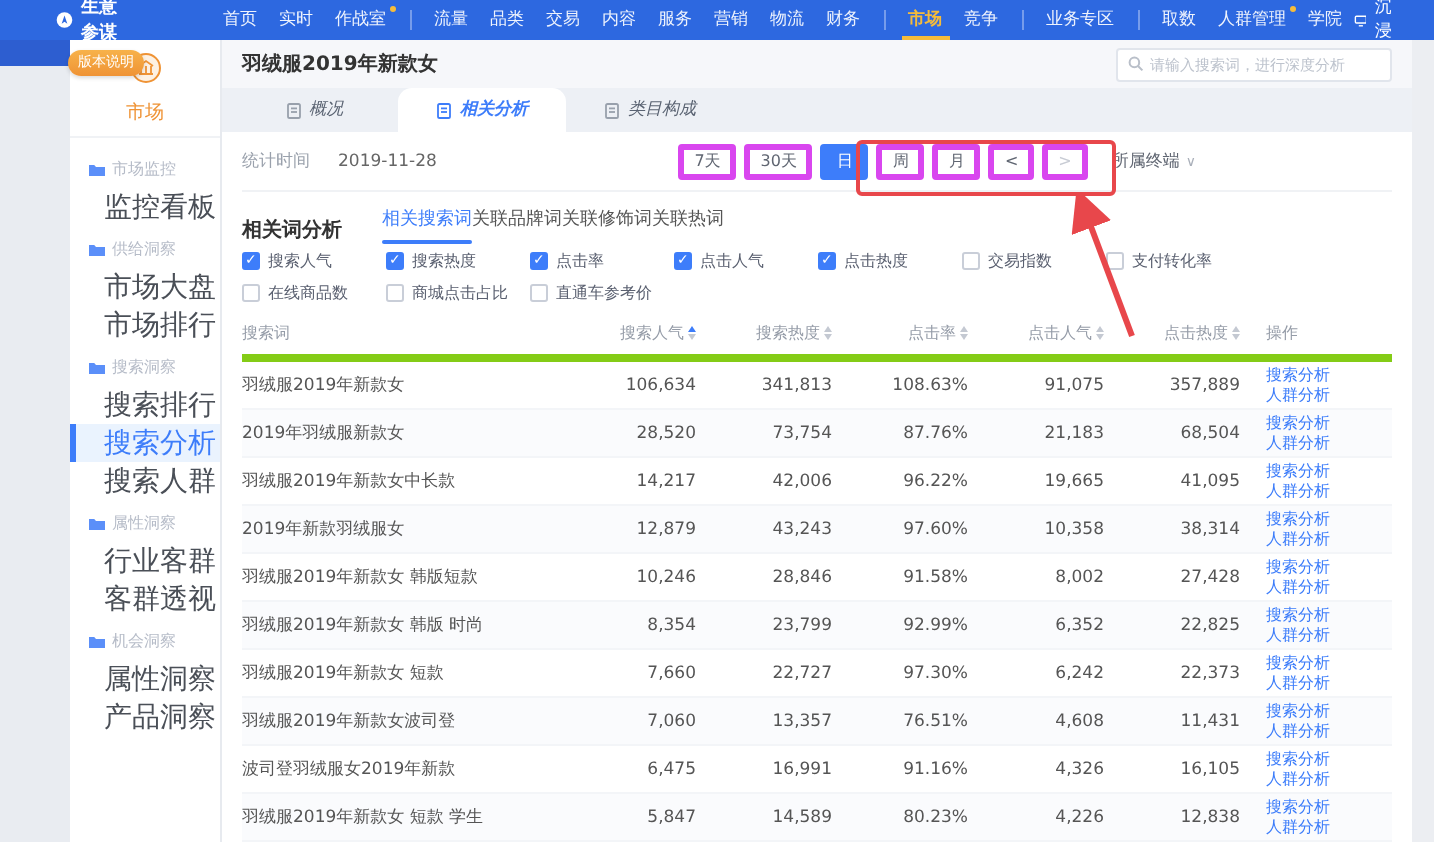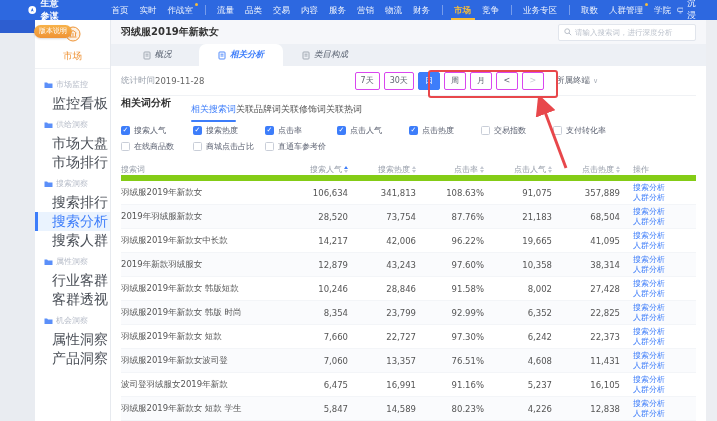--- a/index.html
+++ b/index.html
@@ -46,46 +46,46 @@
 
   .tabs-row { height:22px; background:#edf0f5; display:flex; align-items:flex-end; padding-left:4px;font-style:italic; }
   .tab { width:84px; height:22px; display:flex; align-items:center; justify-content:center; gap:4px; font-size:8.5px; color:#5a6372; cursor:pointer; }
   .tab.active { background:#fff; border-radius:7px 7px 0 0; color:#3d7dfa; font-weight:bold; }
   .tab .tab-ic { stroke:#98a0ac; }
   .tab.active .tab-ic { stroke:#3d7dfa; }
 
   .content { flex:1; background:#fff; padding:0 10px; position:relative; }
 
   .stats-row { height:30px; display:flex; align-items:center; border-bottom:1px solid #f0f2f5; }
-  .stats-label { font-size:8.5px; color:#9aa1ac; margin-right:0; }
+  .stats-label { font-size:8.5px; color:#9aa1ac; margin-right:14px; }
   .stats-value { font-size:8.5px; color:#666; }
   .range-group { margin-left:auto; display:flex; align-items:center; gap:4px; }
-  .dbtn { min-width:22px; height:18px; padding:0 5px; border:1px solid #d946ef; border-radius:2px; background:#fff; font-size:8px; color:#606672; display:flex; align-items:center; justify-content:center; cursor:pointer; }
+  .dbtn { min-width:22px; height:18px; padding:0 5px; border:3px solid #d946ef; border-radius:2px; background:#fff; font-size:8px; color:#606672; display:flex; align-items:center; justify-content:center; cursor:pointer; }
   .dbtn.active { background:#3d7dfa; border-color:#3d7dfa; color:#fff; }
   .dbtn.disabled { color:#c8ccd4; cursor:default; }
   .terminal { display:flex; align-items:center; gap:3px; margin-left:12px; margin-right:98px; font-size:8.5px; color:#606672; cursor:pointer; }
   .terminal .caret { font-size:7px; color:#aab0ba; }
 
-  .analysis-row { height:26px; display:flex; align-items:flex-start; gap:20px; }
+  .analysis-row { height:26px; display:flex; align-items:flex-end; gap:20px; }
   .section-title { font-size:10px; font-weight:bold; color:#333; }
   .subtabs { display:flex; height:100%; align-items:center; }
   .subtab { font-size:9px; color:#555; cursor:pointer; height:100%; display:flex; align-items:center; position:relative; }
   .subtab.active { color:#3d7dfa; }
   .subtab.active::after { content:""; position:absolute; bottom:0; left:0; right:0; height:2px; background:#3d7dfa; border-radius:1px; }
 
   .metrics { display:flex; flex-wrap:wrap; margin:3px 0 2px; }
   .metrics-row { display:flex; width:100%; margin-bottom:5px; }
   .metric { width:72px; display:flex; align-items:center; gap:4px; font-size:8px; color:#5a6070; cursor:pointer; }
   .metric .cb { width:9px; height:9px; border:1px solid #c9ced8; border-radius:1.5px; background:#fff; flex:0 0 auto; position:relative; }
   .metric.checked .cb { background:#3d7dfa; border-color:#3d7dfa; }
   .metric.checked .cb::after { content:"✓"; position:absolute; top:-1.5px; left:0.5px; font-size:7px; color:#fff; }
 
   
   .tbl { margin-top:4px; }
-  .thead { display:flex; align-items:flex-end; height:20px; border-bottom:6px solid #84cc16; }
+  .thead { display:flex; align-items:flex-start; height:20px; border-bottom:4px solid #84cc16; }
   .th { font-size:8px; color:#959ca8; display:flex; align-items:center; cursor:pointer; }
   .th.kw { flex:1; justify-content:flex-start; }
   .th.num { width:68px; justify-content:flex-end; }
   .th.op { width:76px; padding-left:13px; justify-content:flex-start; }
   .sorts { display:none; flex-direction:column; gap:1px; margin-left:2px; }
   .th.sortable .sorts { display:flex; }
   .sorts i { display:block; width:0; height:0; border-left:2.5px solid transparent; border-right:2.5px solid transparent; }
   .sorts .up { border-bottom:3px solid #c4c9d2; }
   .sorts .dn { border-top:3px solid #c4c9d2; }
   .th.sorted .up { border-bottom-color:#3d7dfa; }
@@ -526,21 +526,21 @@
               <div class="cell c-op">
                 <a class="oplink">搜索分析</a>
                 <a class="oplink">人群分析</a>
               </div>
             </div>
             <div class="trow">
               <div class="cell c-kw">波司登羽绒服女2019年新款</div>
               <div class="cell c-num">6,475</div>
               <div class="cell c-num">16,991</div>
               <div class="cell c-num">91.16%</div>
-              <div class="cell c-num">5,237</div>
+              <div class="cell c-num">4,326</div>
               <div class="cell c-num">16,105</div>
               <div class="cell c-op">
                 <a class="oplink">搜索分析</a>
                 <a class="oplink">人群分析</a>
               </div>
             </div>
             <div class="trow">
               <div class="cell c-kw">羽绒服2019年新款女 短款 学生</div>
               <div class="cell c-num">5,847</div>
               <div class="cell c-num">14,589</div>

